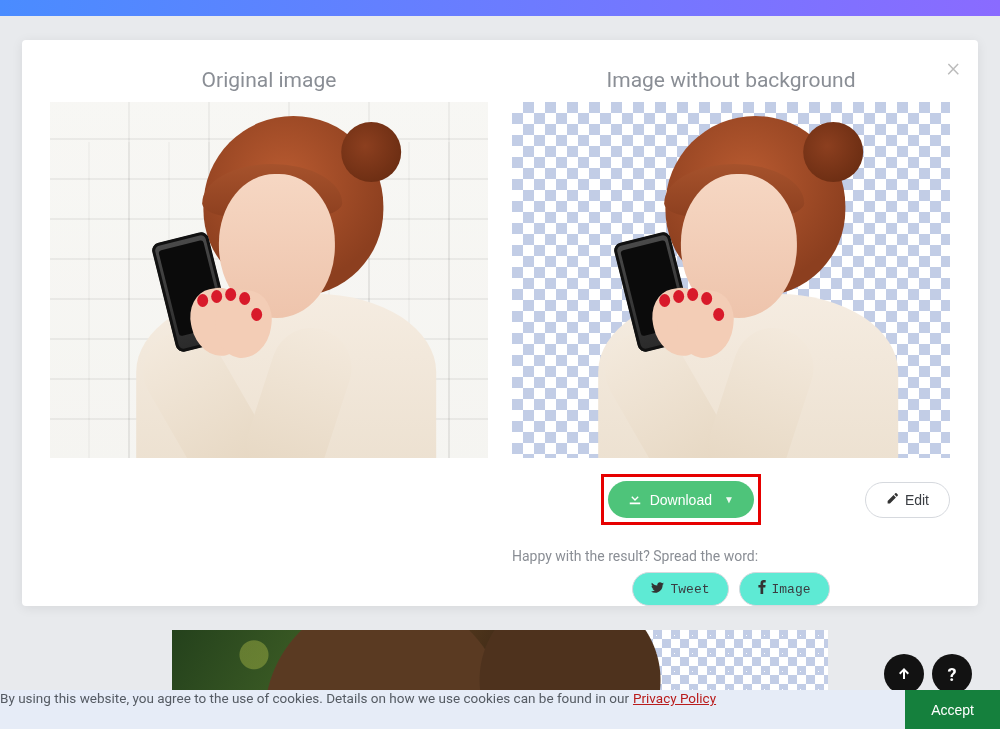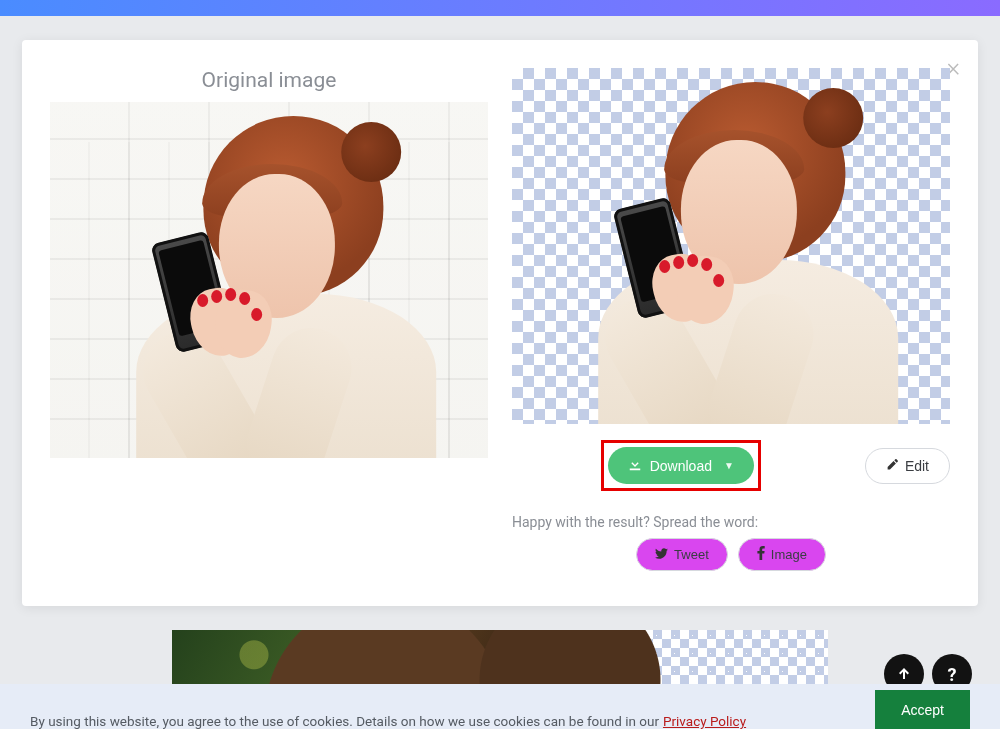--- a/index.html
+++ b/index.html
@@ -211,23 +211,23 @@
   .spread {
     text-align:left;
     color:#8a8e95;
     font-size:14px;
     margin-top:23px;
   }
   .share-row {
     display:flex; justify-content:center; gap:10px; margin-top:8px;
   }
   .btn-pill {
-    background:#d946ef; border:1px solid #d6d9de; border-radius:20px;
+    background:#5eead4; border:1px solid #d6d9de; border-radius:20px;
     padding:7px 18px; font-size:13px; color:#3a3d42;
-    display:flex; align-items:center; gap:6px; cursor:pointer;
+    display:flex; align-items:center; gap:6px; cursor:pointer;font-family:Liberation Mono, monospace;
   }
 
   
   .lower-preview {
     position:absolute;
     top: 630px;
     left: 172px;
     width: 656px;
     height: 62px;
     overflow:hidden;
@@ -263,24 +263,24 @@
     font-size:18px; cursor:pointer;
     top: 654px;
   }
   .fab.up { right: 76px; }
   .fab.help { right: 28px; font-weight:700; }
 
   
   .cookie {
     position:absolute;
     left:0; right:0; bottom:0;
-    height:45px;
+    height:39px;
     background:#e6ecf7;
-    display:flex; align-items:flex-end;
-    padding:0 30px;
+    display:flex; align-items:flex-start;
+    padding:0 0;
     font-size:13.5px;
     color:#555b63;
   }
   .cookie a { color:#b91c1c; text-decoration:underline; margin-left:4px; cursor:pointer;}
   .cookie .accept {
     margin-left:auto;
     background:#15803d;
     color:#fff;
     border:none;
     height:39px;
@@ -320,20 +320,21 @@
             <span style="top:2px;left:20px"></span>
             <span style="top:0px;left:34px"></span>
             <span style="top:4px;left:48px"></span>
             <span style="top:20px;left:60px"></span>
           </div>
         </div>
       </div>
     </div>
 
     <div class="col">
+      <div class="col-title">Image without background</div>
       <div class="img-box">
         <div class="checker"></div>
         <div class="person">
           <div class="body"></div>
           <div class="arm-l"></div>
             <div class="arm-r"></div>
           <div class="hair"></div>
           <div class="bun"></div>
           <div class="bangs"></div>
           <div class="face"></div>

